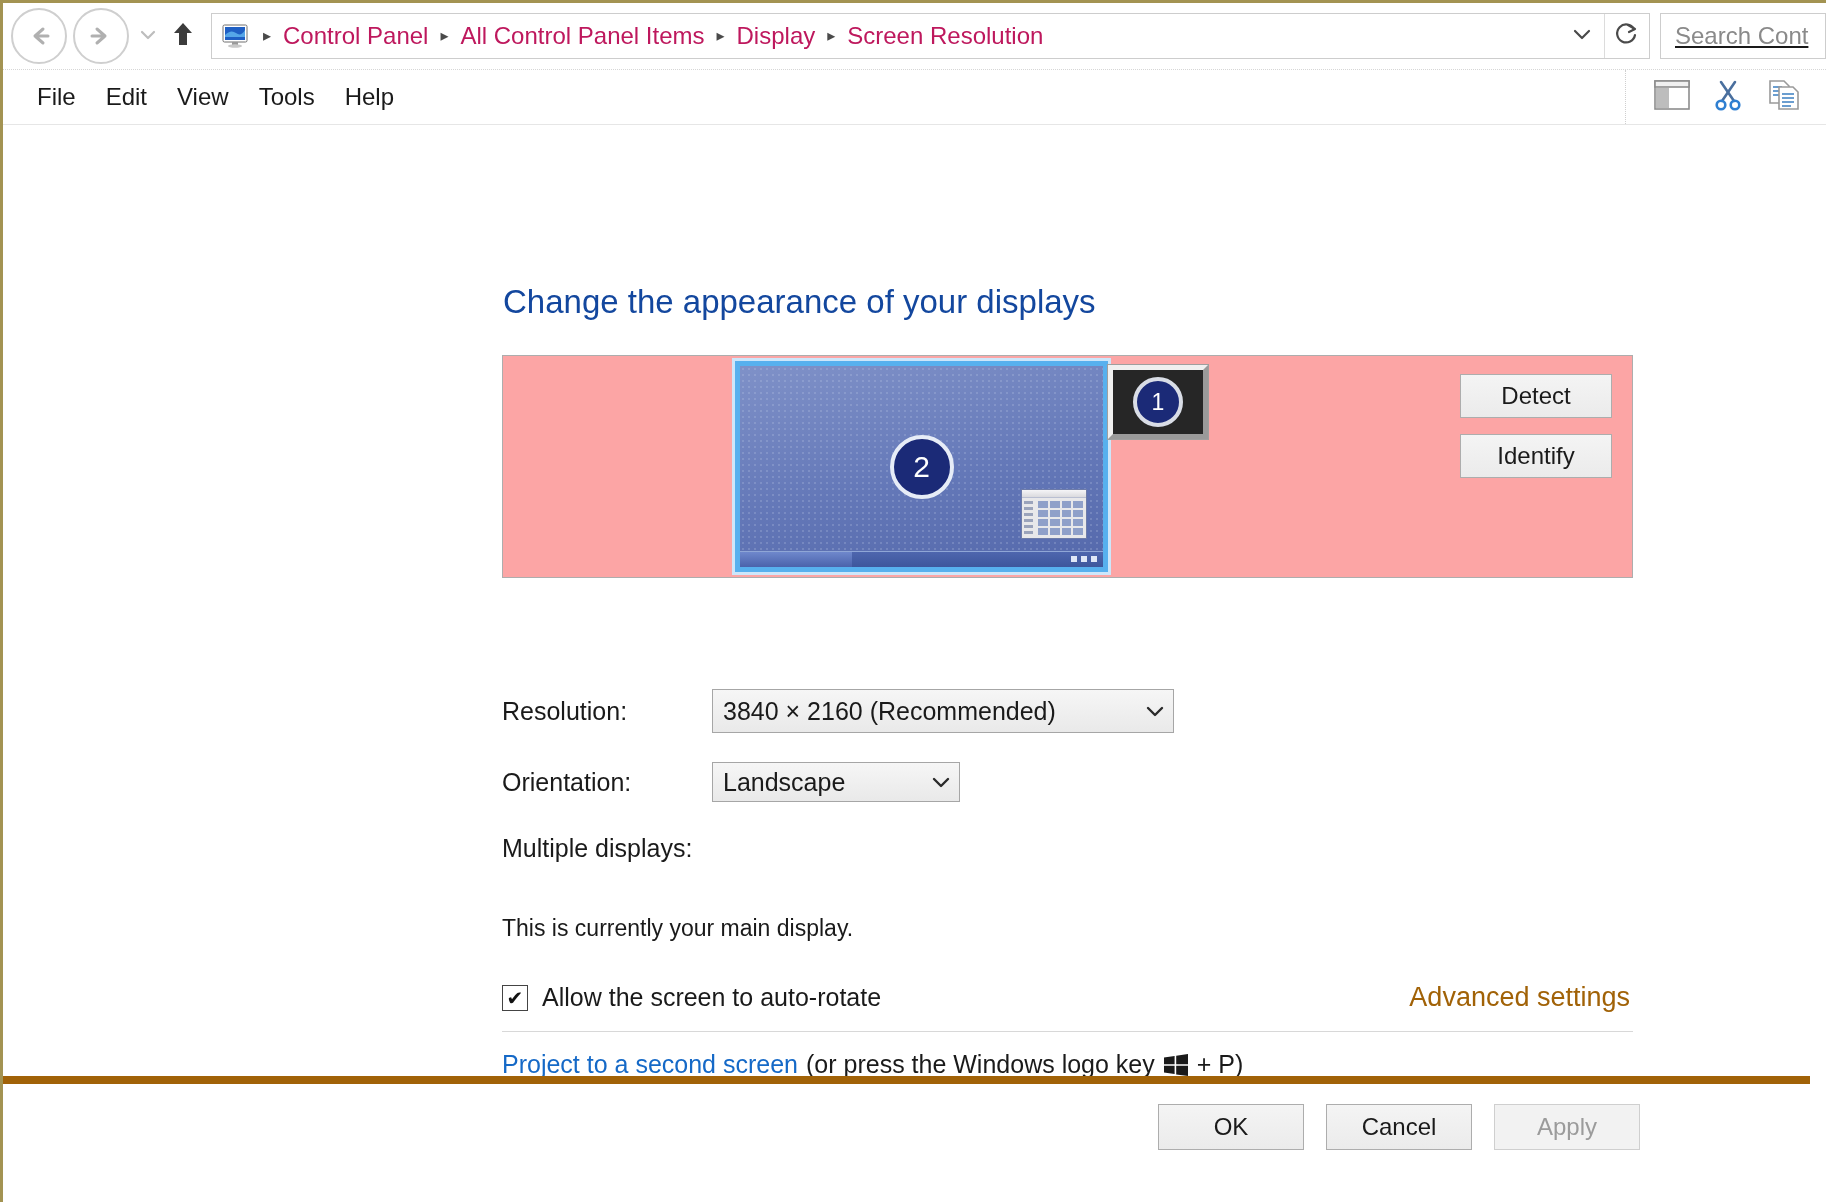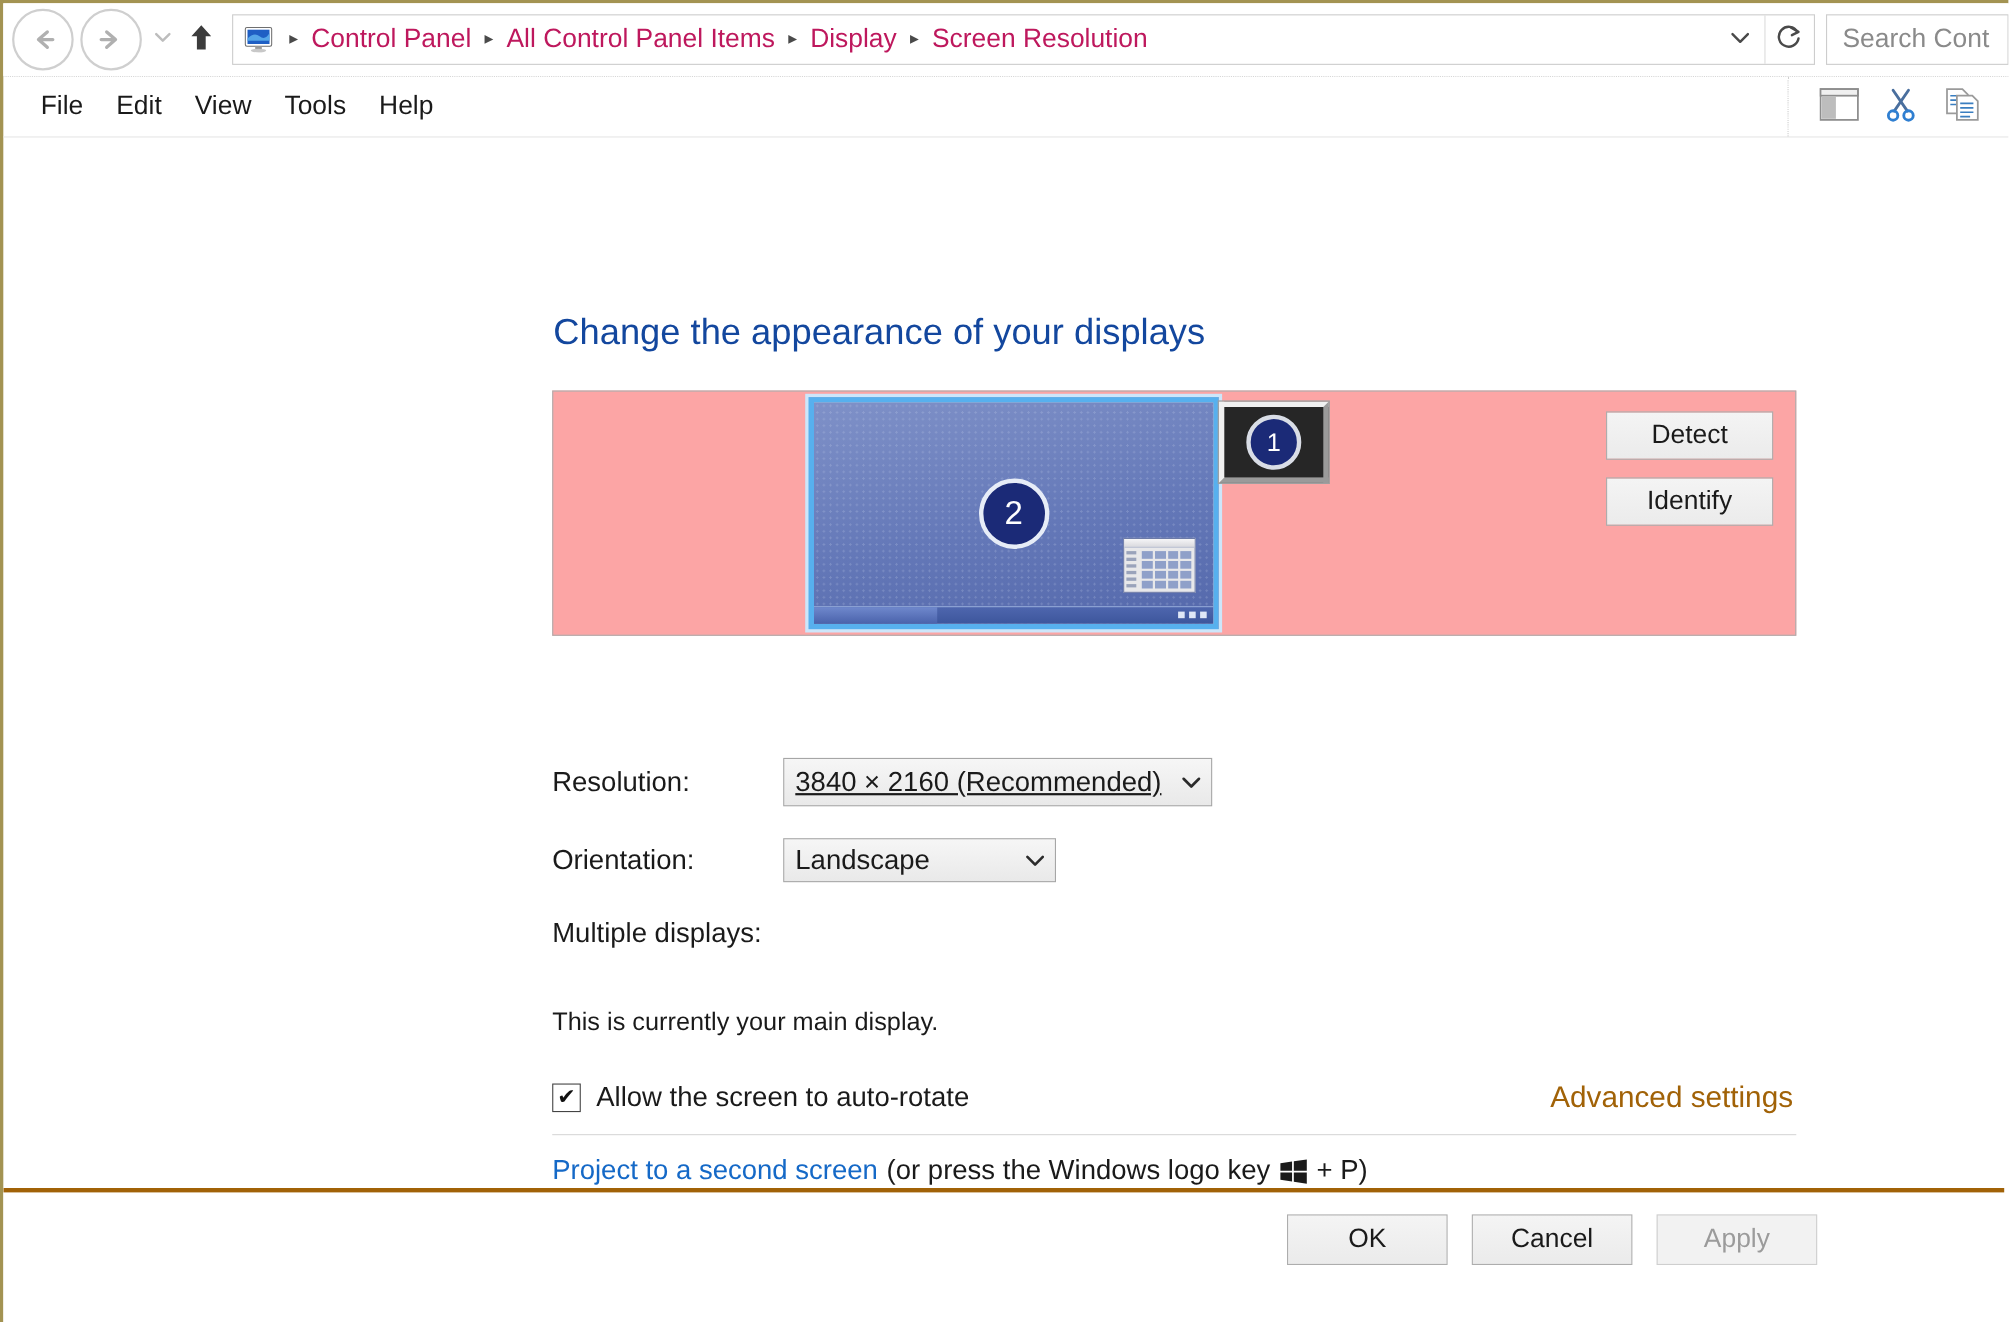--- a/index.html
+++ b/index.html
@@ -133,20 +133,21 @@
     height: 46px;
     border: 1px solid #cdcdcd;
     border-left: 1px solid #cdcdcd;
     box-sizing: border-box;
     margin-left: 10px;
     display: flex;
     align-items: center;
     padding-left: 14px;
     flex: 0 0 auto;
     overflow: hidden;
+    text-decoration: underline;
   }
   #searchbox .ph {
     font-size: 24px;
     color: #8a8a8a;
     white-space: nowrap;
   }
 
   
   #menubar {
     height: 56px;
@@ -407,21 +408,21 @@
     display: flex;
     align-items: center;
   }
 
   #row-display   { left: 499px; top: 495px; }
   #row-display .form-label { width: 210px; }
   #row-display .combo { width: 260px; }
 
   #row-resolution { left: 499px; top: 566px; }
   #row-resolution .form-label { width: 210px; }
-  #row-resolution .combo { width: 390px; height: 44px; text-decoration: underline; }
+  #row-resolution .combo { width: 462px; height: 44px; }
 
   #row-orientation { left: 499px; top: 637px; }
   #row-orientation .form-label { width: 210px; }
   #row-orientation .combo { width: 248px; }
 
   #row-multiple { left: 499px; top: 703px; }
   #row-multiple .form-label { width: 208px; }
   #row-multiple .combo { width: 302px; }
 
   #main-display-note {
@@ -490,24 +491,24 @@
     height: 24px;
     margin: 0 8px;
     position: relative;
     top: 3px;
   }
 
   
   #footer {
     position: absolute;
     left: 0;
-    right: 4px;
+    right: 16px;
     bottom: 0;
     height: 118px;
-    border-top: 4px solid #a16207;
+    border-top: 8px solid #a16207;
     background: #ffffff;
   }
   #footer-buttons {
     position: absolute;
     right: 170px;
     top: 20px;
     display: flex;
     gap: 22px;
   }
   #footer-buttons .winbtn {

